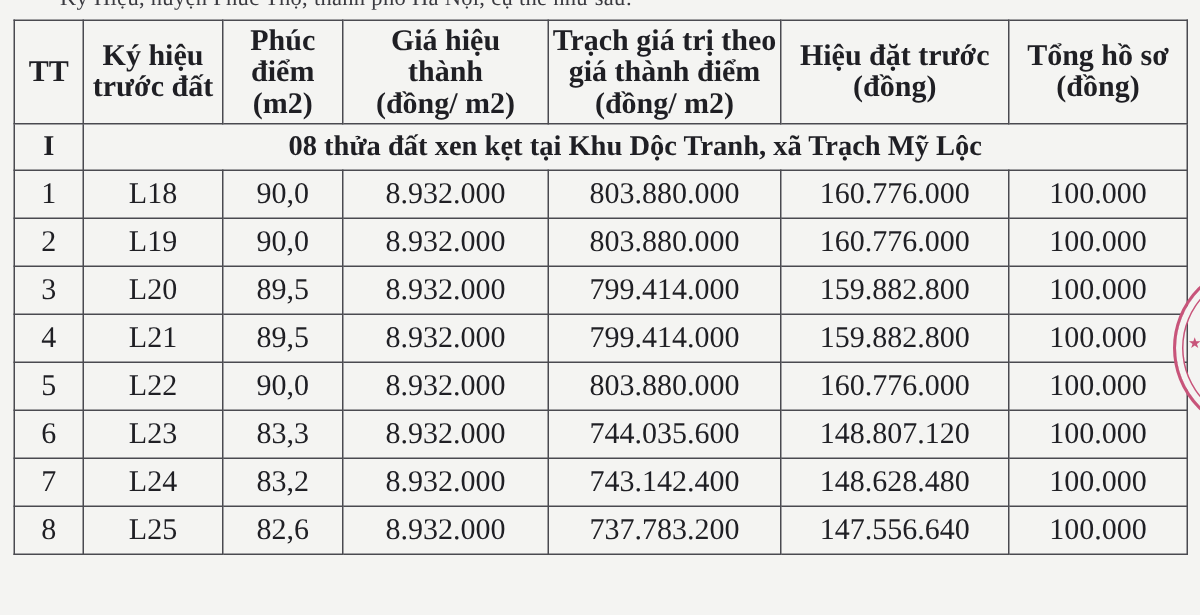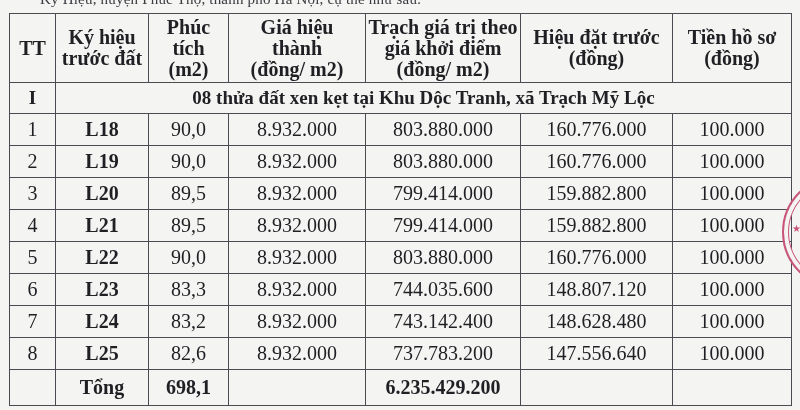--- a/index.html
+++ b/index.html
@@ -31,21 +31,21 @@
   th {
     font-weight: bold;
     line-height: 21px;
     font-size: 19px;
   }
   tr.head-row { height: 69px; }
   tr.section-row { height: 31px; }
   tr.section-row td { font-weight: bold; font-size: 19px; }
   tr.data-row { height: 32px; }
   tr.total-row { height: 36px; }
-  td.bold { font-weight: bold; }
+  td.bold { font-weight: normal; }
   td.num { font-size: 20px; font-family: Liberation Serif, serif; }
   td.tt { text-align: left; padding-left: 16px; }
   .stamp {
     position: absolute; left: 782px; top: 175px;
     width: 110px; height: 110px; border-radius: 50%;
     border: 2px solid #c8547a;
     box-shadow: inset 0 0 0 4px #f4f4f2, inset 0 0 0 5px #c8547a;
   }
   .stamp-star {
     position: absolute; left: 792px; top: 223px;
@@ -69,39 +69,39 @@
   </colgroup>
   <tbody>
       <tr class="head-row">
     <th><span>TT</span></th>
     <th>
       <div>Ký hiệu</div>
       <div>trước đất</div>
     </th>
     <th>
       <div>Phúc</div>
-      <div>tích</div>
+      <div>điểm</div>
       <div>(m2)</div>
     </th>
     <th>
       <div>Giá hiệu</div>
       <div>thành</div>
       <div>(đồng/ m2)</div>
     </th>
     <th>
       <div>Trạch giá trị theo</div>
-      <div>giá khởi điểm</div>
+      <div>giá thành điểm</div>
       <div>(đồng/ m2)</div>
     </th>
     <th>
       <div>Hiệu đặt trước</div>
       <div>(đồng)</div>
     </th>
     <th>
-      <div>Tiền hồ sơ</div>
+      <div>Tổng hồ sơ</div>
       <div>(đồng)</div>
     </th>
   </tr>
   <tr class="section-row">
     <td>I</td>
     <td colspan="6">08 thửa đất xen kẹt tại Khu Dộc Tranh, xã Trạch Mỹ Lộc</td>
   </tr>
 
   <tr class="data-row">
     <td class="tt">1</td>
@@ -169,26 +169,17 @@
   <tr class="data-row">
     <td class="tt">8</td>
     <td class="bold">L25</td>
     <td class="num">82,6</td>
     <td class="num">8.932.000</td>
     <td class="num">737.783.200</td>
     <td class="num">147.556.640</td>
     <td class="num">100.000</td>
   </tr>
 
-  <tr class="total-row">
-    <td></td>
-    <td class="bold">Tổng</td>
-    <td class="bold">698,1</td>
-    <td></td>
-    <td class="bold">6.235.429.200</td>
-    <td></td>
-    <td></td>
-  </tr>
 </tbody>
   </table>
 
 <div class="stamp"></div>
 <div class="stamp-star">★</div>
 
 </body></html>

